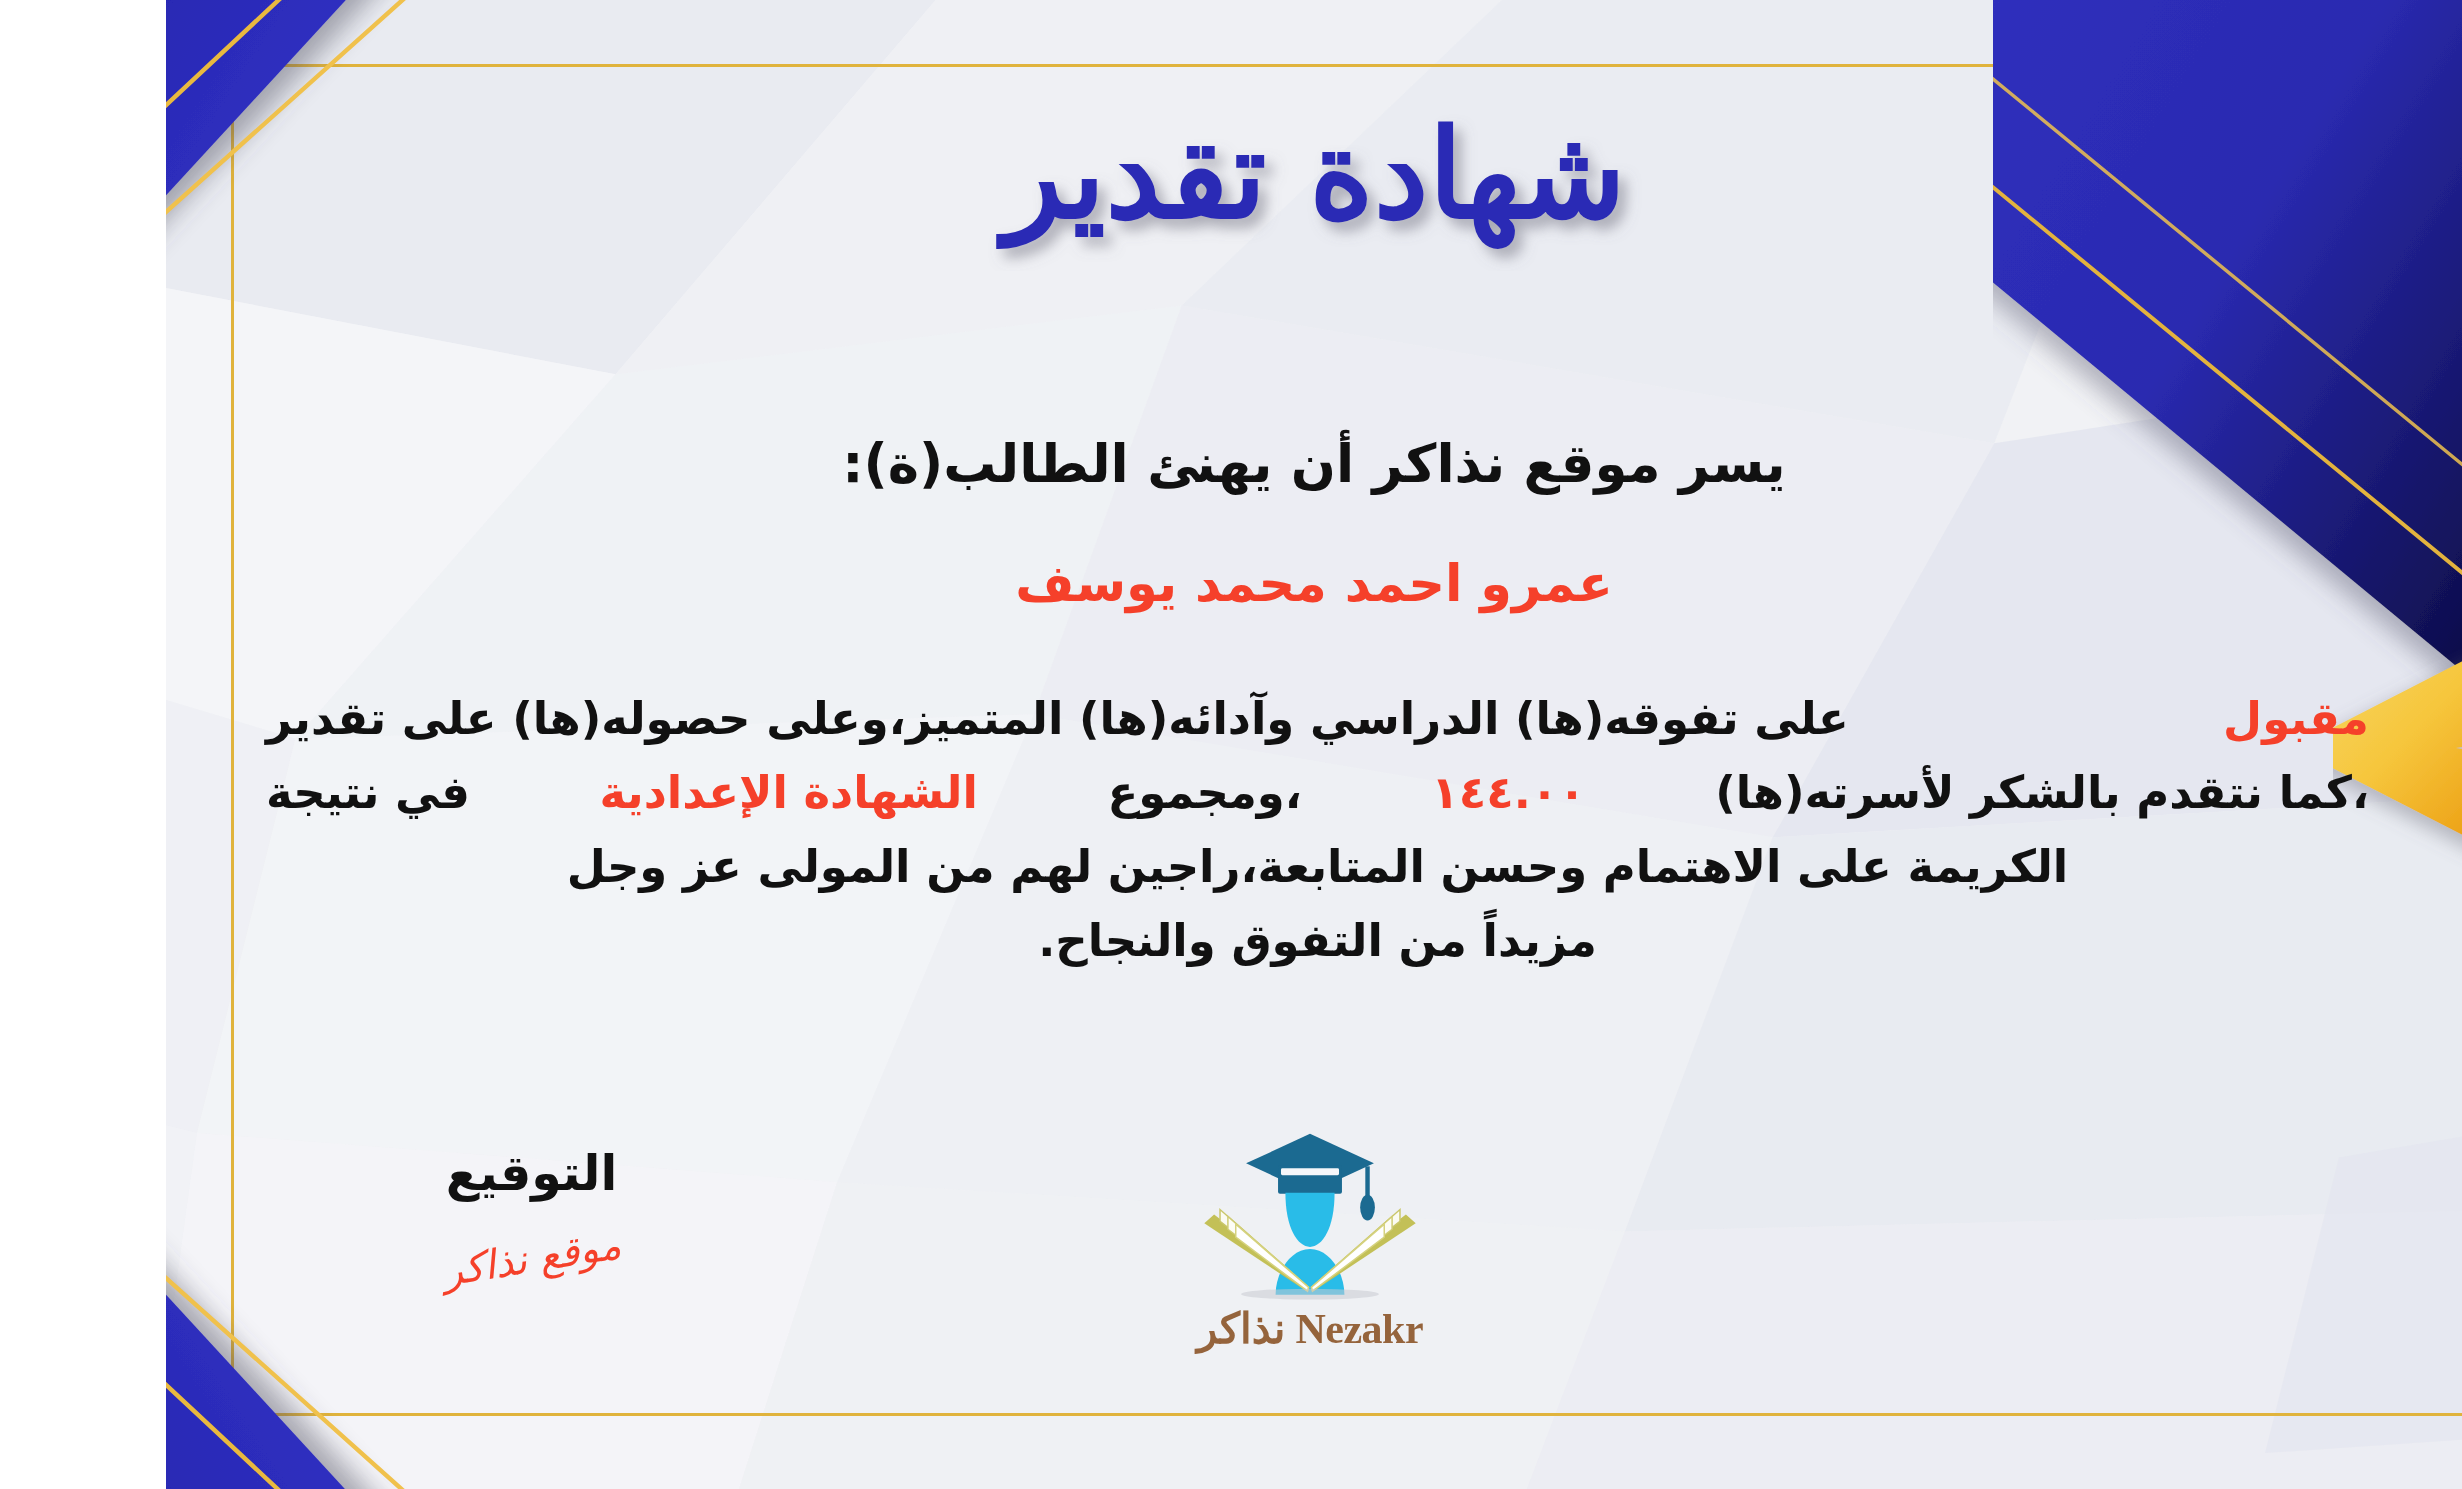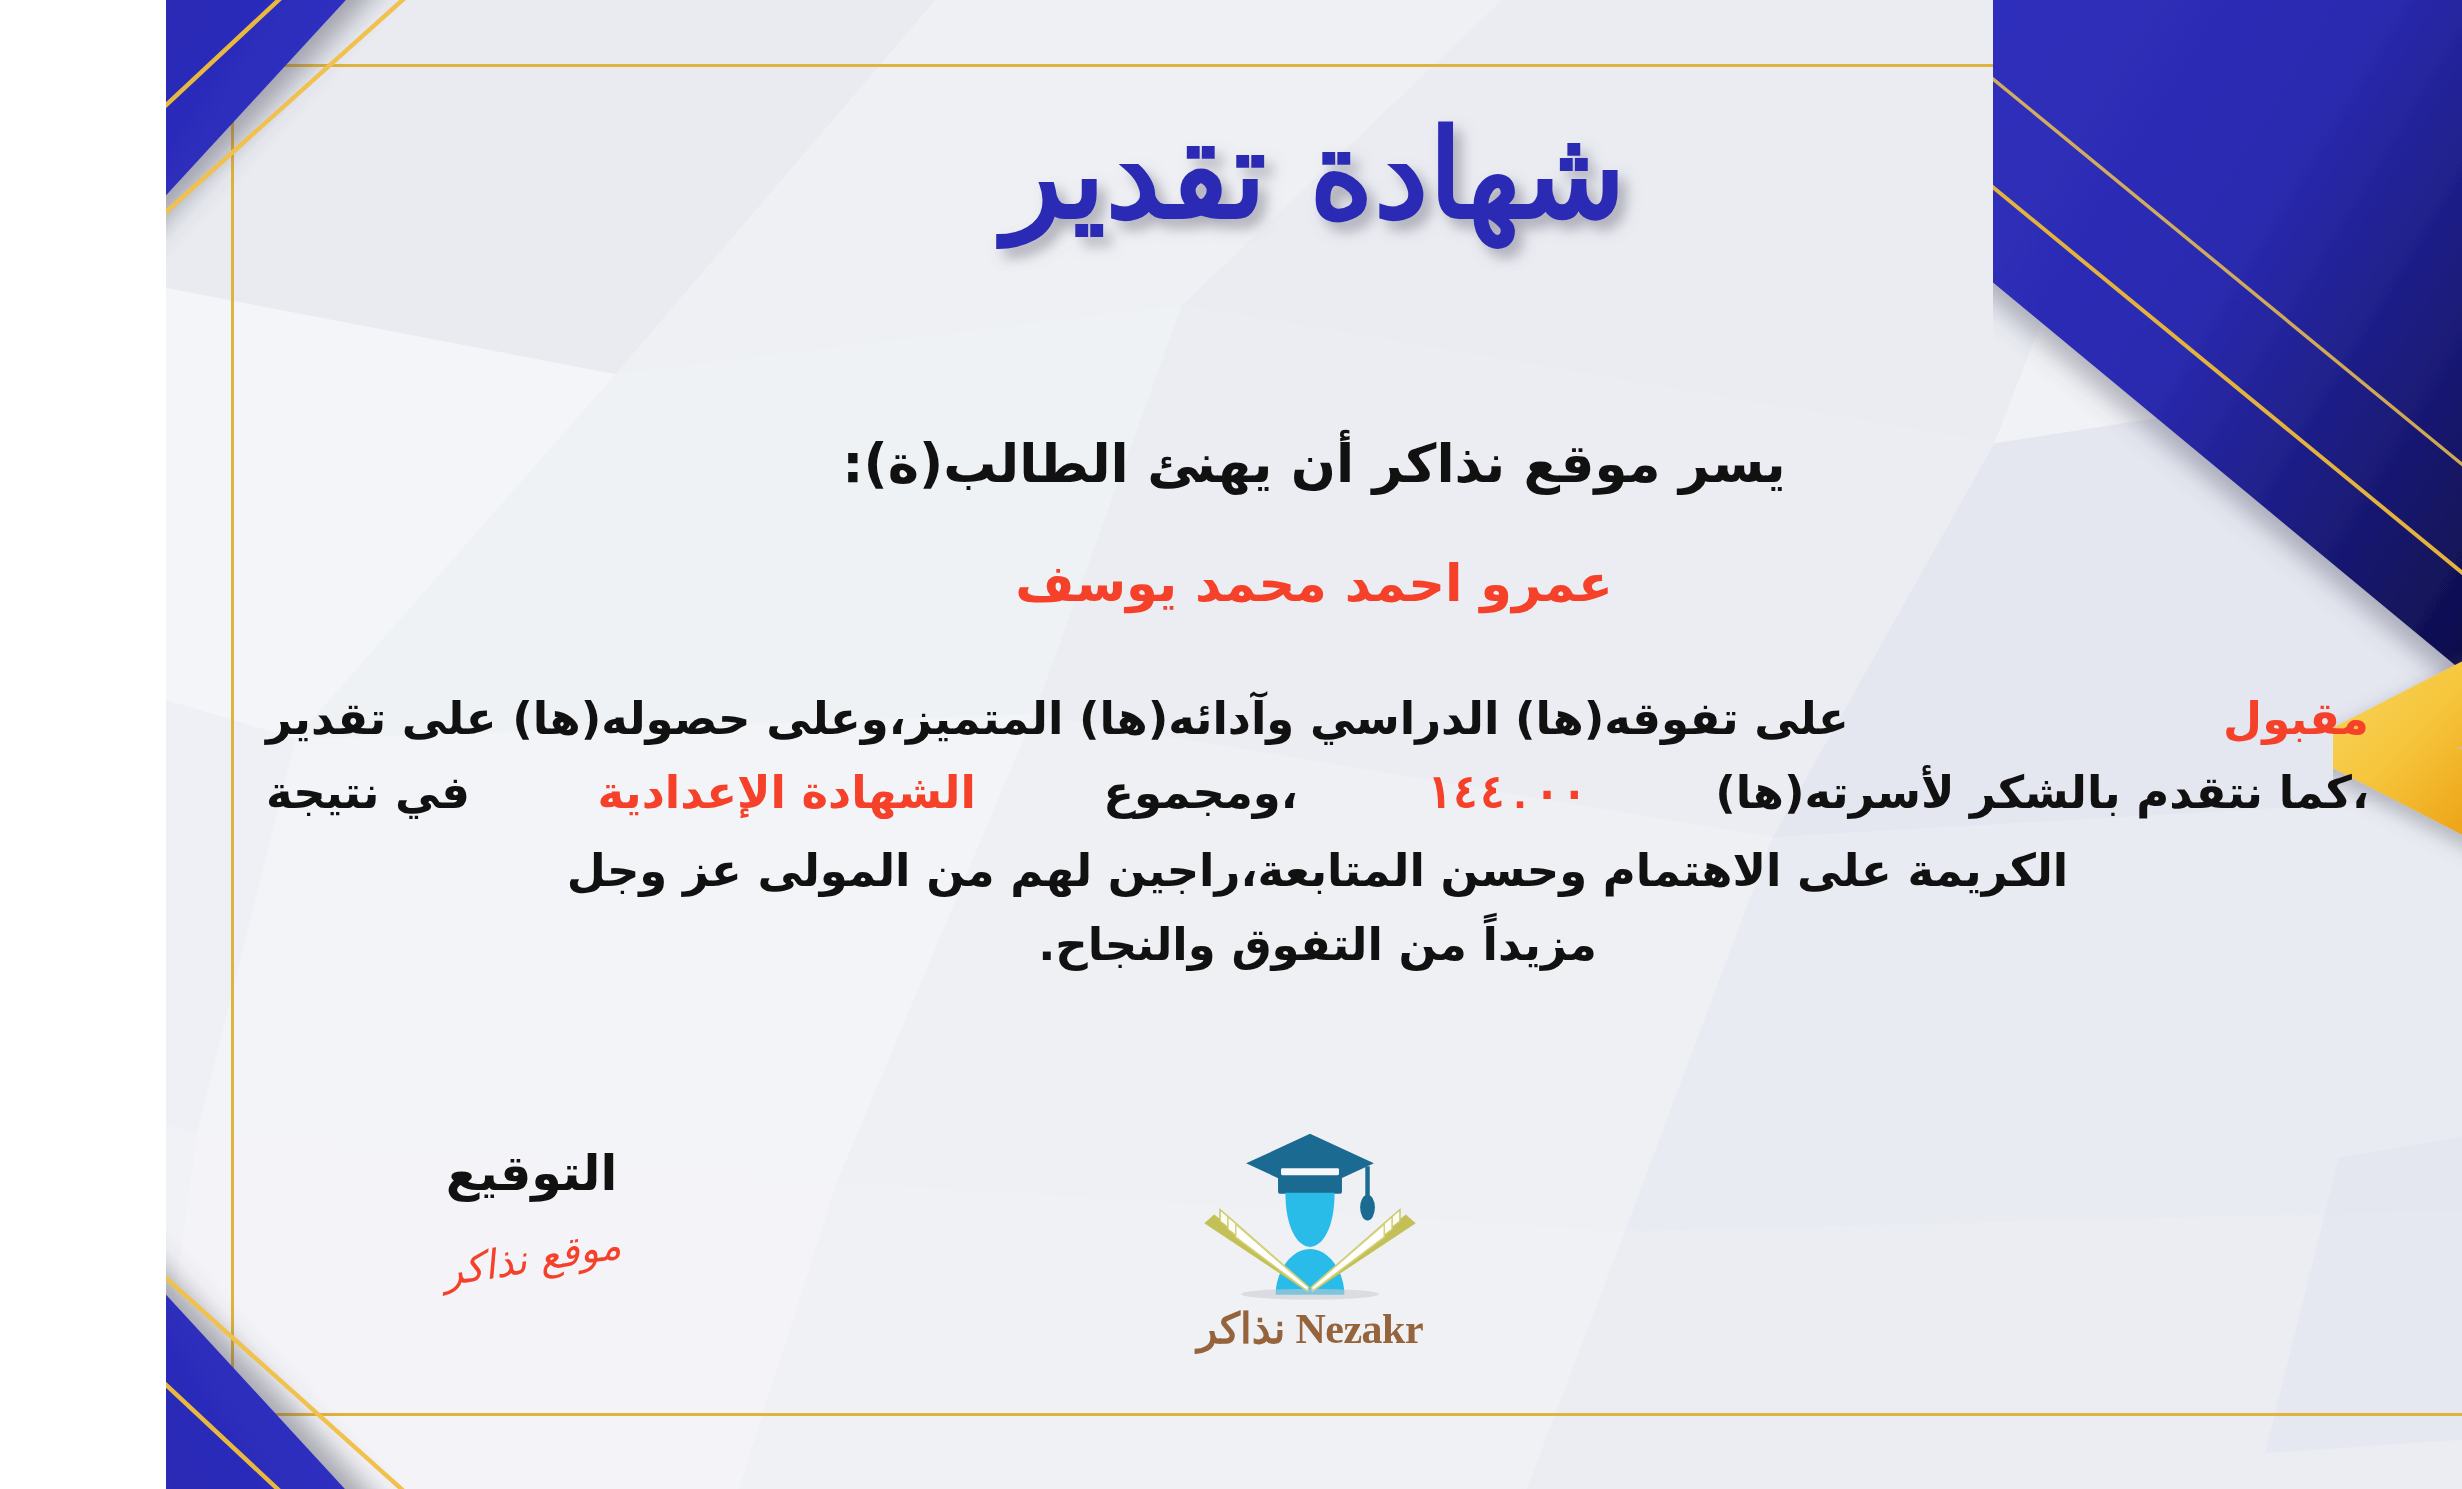--- a/index.html
+++ b/index.html
@@ -93,21 +93,21 @@
     color: #111111;
     line-height: 74px;
   }
   .body-line { white-space: nowrap; }
   .body-line.justify {
     display: flex;
     justify-content: space-between;
     align-items: baseline;
   }
   .hl-red { color: #f5402a; }
-  .num-red { color: #f5402a; font-family: Liberation Mono, monospace; }
+  .num-red { color: #f5402a; }
 
   
   .signature-block {
     position: absolute;
     left: 384px;
     top: 1147px;
     width: 295px;
     text-align: center;
   }
   .sig-label {

